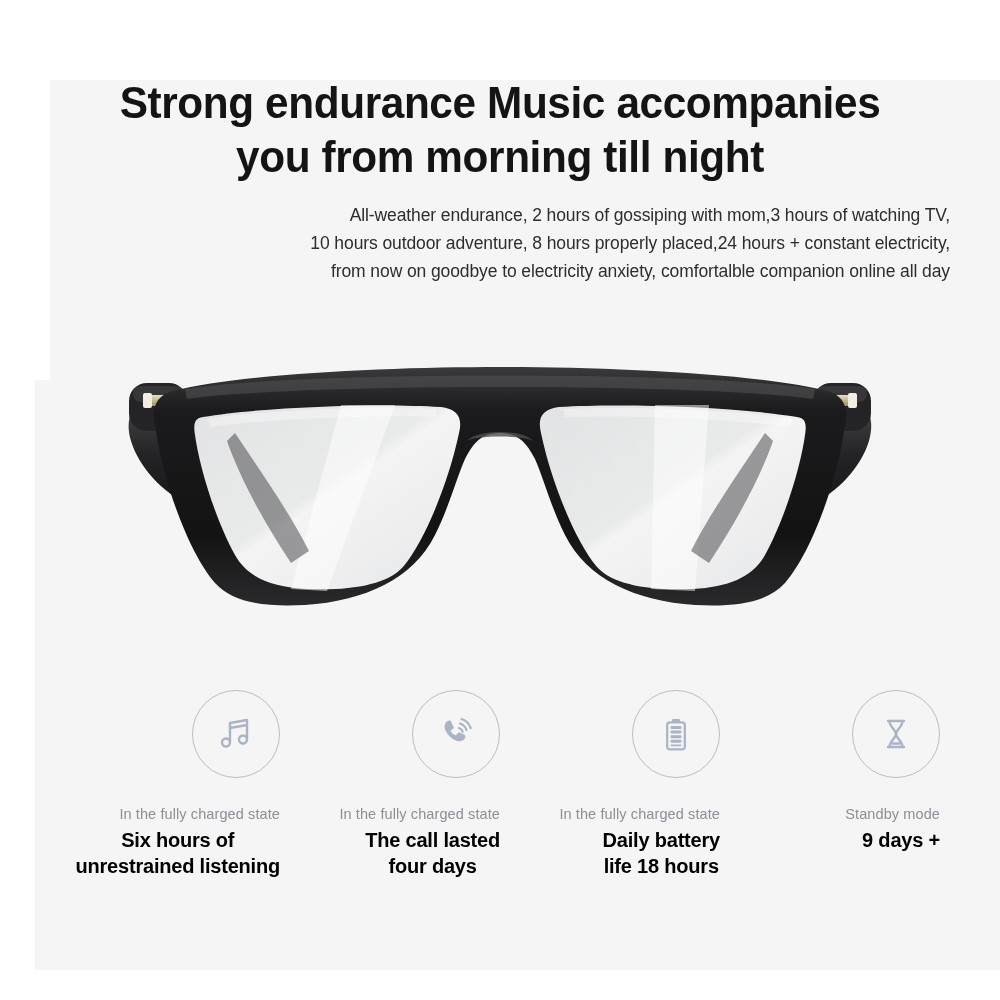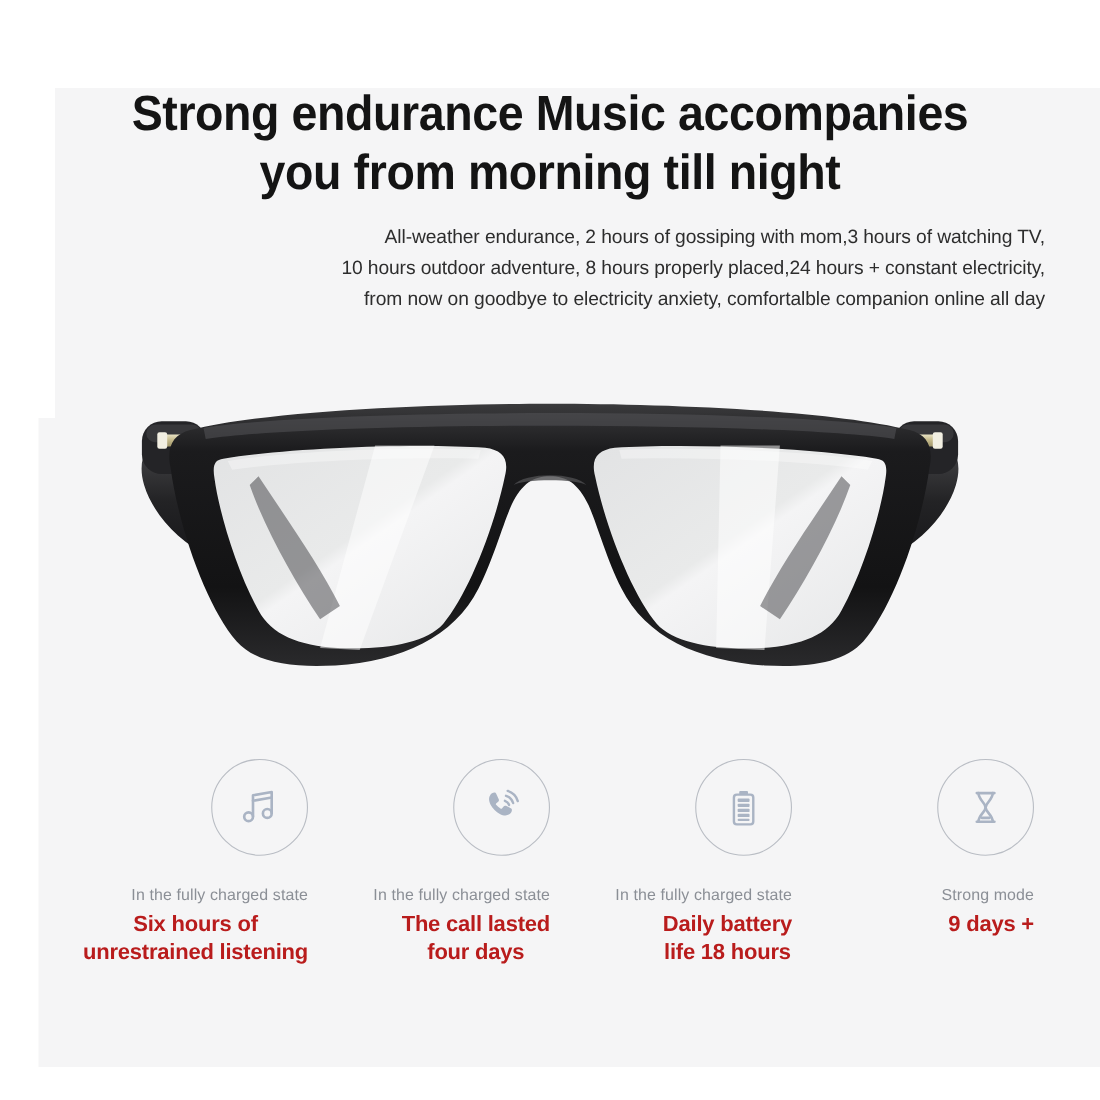--- a/index.html
+++ b/index.html
@@ -116,21 +116,21 @@
   .feature-sub {
     margin-top: 26px;
     color: #8b8f96;
     font-size: 14.5px;
     line-height: 20px;
     letter-spacing: 0.1px;
     text-align: center;
   }
   .feature-title {
     margin-top: 3px;
-    color: #b91c1c;
+    color: #000000;
     font-size: 20px;
     font-weight: 700;
     line-height: 26px;
     letter-spacing: -0.2px;
     text-align: center;
     white-space: pre-line;
   }
 </style>
 </head>
 <body>
@@ -298,19 +298,19 @@
           <span>
             <svg width="40" height="40" viewBox="0 0 40 40" fill="none" stroke="#aab4c4" stroke-width="2.4" stroke-linecap="round" stroke-linejoin="round">
               <path d="M12 7h16"></path>
               <path d="M12 33h16"></path>
               <path d="M13.5 7c0 6 6.5 9 6.5 13s-6.5 7-6.5 13"></path>
               <path d="M26.5 7c0 6-6.5 9-6.5 13s6.5 7 6.5 13"></path>
               <path d="M16.5 29.5h7"></path>
             </svg>
           </span>
         </div>
-        <div class="feature-sub">Strong mode</div>
+        <div class="feature-sub">Standby mode</div>
         <div class="feature-title">9 days +</div>
       </div>
 
     </div>
   </div>
 </div>
 
 </body></html>

